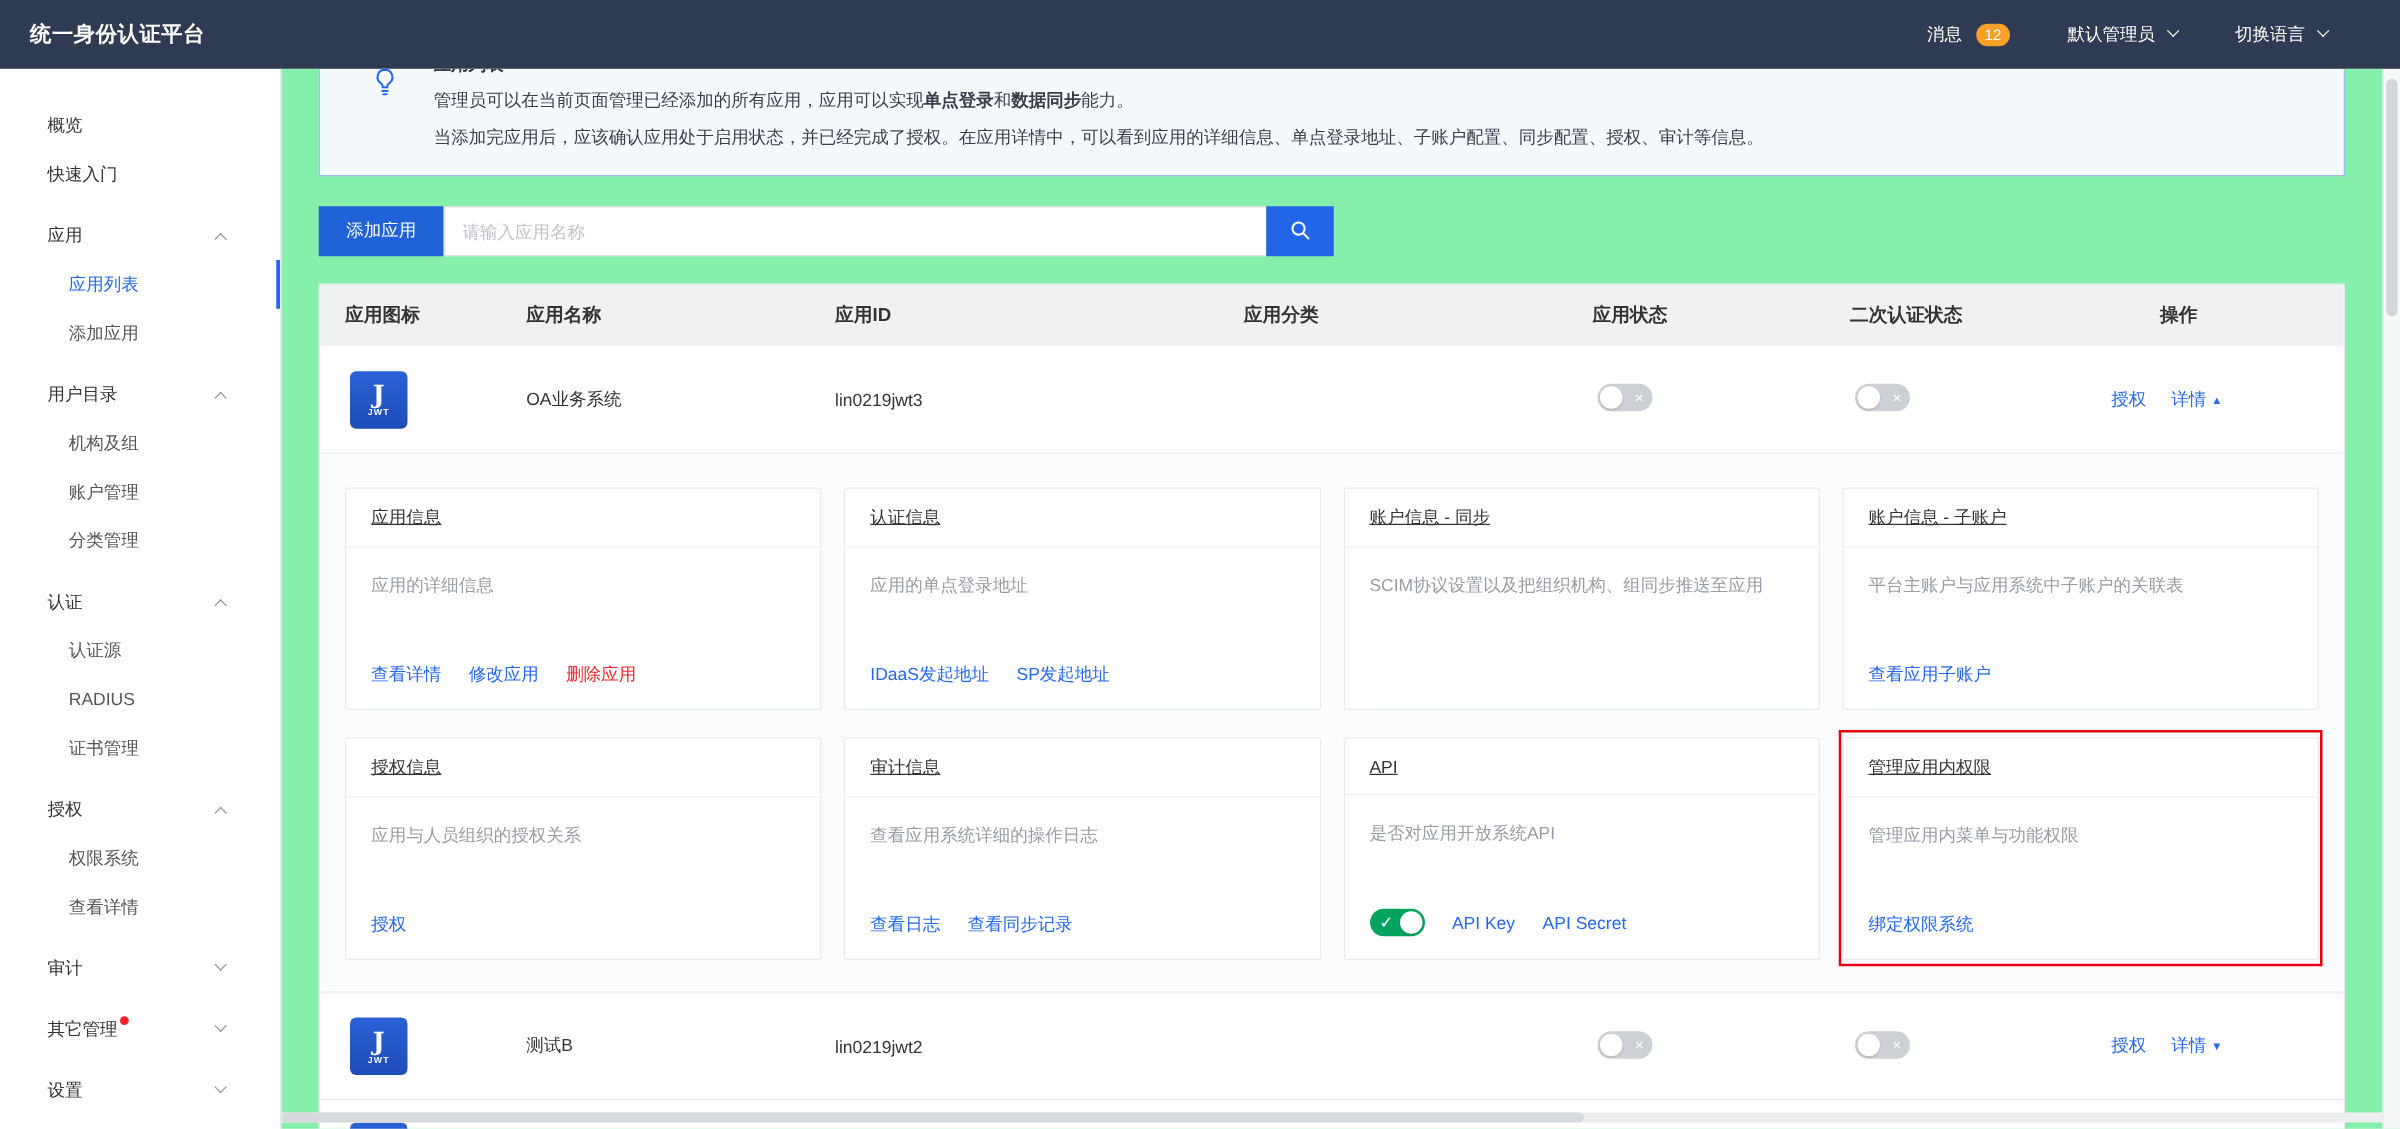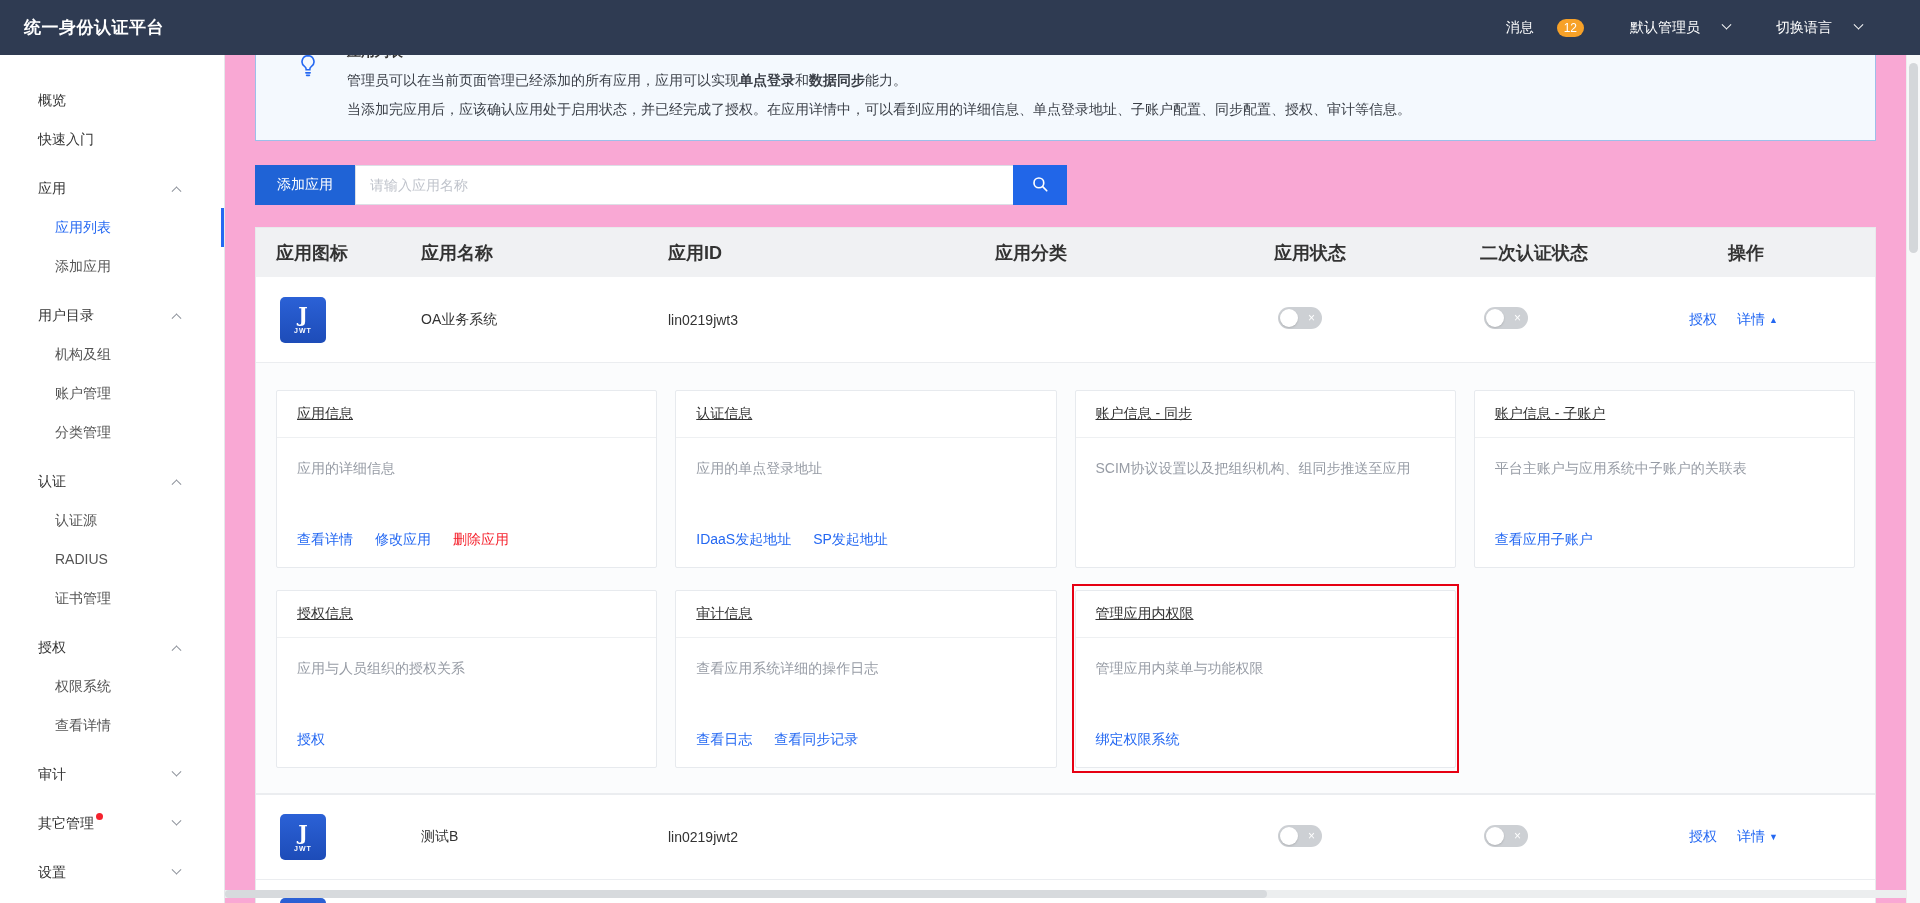--- a/index.html
+++ b/index.html
@@ -4,42 +4,42 @@
 <style>
   * { margin:0; padding:0; box-sizing:border-box; }
   html,body { width:1920px; height:903px; overflow:hidden; background:#fff;
     font-family:"Liberation Sans","DejaVu Sans",sans-serif; font-size:14px; color:#333; }
 
   
   .topbar { position:absolute; left:0; top:0; width:1920px; height:55px; background:#2f3b52;
     display:flex; align-items:center; z-index:30; }
   .topbar-title { color:#fff; font-size:17px; font-weight:bold; padding-left:24px; letter-spacing:.5px; }
   .topbar-right { position:absolute; right:58px; top:0; height:55px; display:flex; align-items:center; gap:46px; }
-  .tb-item { display:flex; align-items:center; gap:23px; color:#fff; font-size:14px; cursor:pointer; }
+  .tb-item { display:flex; align-items:center; gap:11px; color:#fff; font-size:14px; cursor:pointer; }
   .badge { background:#f7a128; color:#fff; font-size:12px; line-height:18px; height:18px;
     padding:0 7px; border-radius:9px; display:inline-block; }
   .chev { display:inline-block; width:7px; height:7px; border-right:1.5px solid currentColor;
     border-bottom:1.5px solid currentColor; }
   .chev.down { transform:rotate(45deg) translate(-2px,-2px); }
   .chev.up { transform:rotate(-135deg) translate(-2px,-2px); }
 
   
   .sidebar { position:absolute; left:0; top:55px; bottom:0; width:225px; background:#fff;
     border-right:1px solid #e6e8eb; padding-top:26px; z-index:20; }
   .nav { position:relative; height:39px; line-height:39px; padding-left:38px; font-size:14px;
     color:#333; cursor:pointer; }
   .nav.sub { padding-left:55px; color:#555; }
   .nav.group { margin-top:10px; }
   .nav.active { color:#2468f2; border-right:3px solid #2468f2; }
   .nav .chev { position:absolute; right:44px; top:50%; margin-top:-4px; color:#8a8f98; }
   .red-dot { position:absolute; width:7px; height:7px; border-radius:50%; background:#f5222d;
     margin:9px 0 0 2px; }
 
   
-  .main { position:absolute; left:225px; top:55px; right:0; bottom:0; background:#f9a8d4;
+  .main { position:absolute; left:225px; top:55px; right:0; bottom:0; background:#86efac;
     padding:0 44px 0 30px; overflow:hidden; }
 
   
   .banner { height:86px; overflow:hidden; background:#f4f9fe; border:1px solid #9dbfe9; border-top:none; }
   .banner-inner { display:flex; padding-left:39px; }
   .bulb { width:26px; margin:-4px 26px 0 0; flex:none; }
   .banner-text { margin-top:-14px; }
   .banner-title { font-size:14px; font-weight:bold; line-height:20px; color:#333; }
   .banner-line { font-size:14px; line-height:20px; margin-top:9px; color:#3a3f47; }
 
@@ -50,21 +50,21 @@
   .search-input { width:658px; height:40px; border:1px solid #dcdfe6; border-right:none; background:#fff;
     padding:0 14px; font-size:14px; color:#333; outline:none; font-family:inherit; }
   .search-input::placeholder { color:#c0c4cc; }
   .btn-search { width:54px; height:40px; background:#2166e8; border:none; cursor:pointer;
     display:flex; align-items:center; justify-content:center; }
 
   
   .table-card { margin-top:22px; background:#fff; border:1px solid #e8eaec; }
   .thead, .trow { display:grid; grid-template-columns:145px 247px 327px 279px 206px 248px 1fr;
     align-items:center; padding-left:20px; }
-  .thead { height:49px; background:#f0f1f3; font-weight:bold; color:#333; font-size:18px; }
+  .thead { height:49px; background:#f0f1f3; font-weight:bold; color:#333; font-size:15px; }
   .trow { height:85px; font-size:14px; }
   .trow.r2 { border-top:1px solid #ebedf0; }
   .trow.partial { border-top:1px solid #ebedf0; height:85px; align-items:start; padding-top:18px; }
 
   .app-icon { width:46px; height:46px; margin-left:4px; border-radius:5px;
     background:linear-gradient(180deg,#2b61d6,#1d4cb8); display:flex; flex-direction:column;
     align-items:center; justify-content:center; color:#fff; }
   .icon-j { font-family:"DejaVu Serif","Liberation Serif",serif; font-size:20px; font-weight:bold; line-height:1; }
   .icon-jwt { font-size:7px; letter-spacing:1px; margin-top:2px; font-weight:bold; }
 
@@ -277,20 +277,32 @@
 
       <div class="card">
         <div class="card-title">审计信息</div>
         <div class="card-desc">查看应用系统详细的操作日志</div>
         <div class="card-links">
           <a class="lnk">查看日志</a>
           <a class="lnk">查看同步记录</a>
         </div>
       </div>
 
+      <div class="card">
+        <div class="card-title">API</div>
+        <div class="card-desc">是否对应用开放系统API</div>
+        <div class="card-links">
+          <span class="switch on">
+              <span class="mark">✓</span>
+              <span class="knob"></span>
+            </span>
+          <a class="lnk">API Key</a>
+          <a class="lnk">API Secret</a>
+        </div>
+      </div>
 
       <div class="card">
         <div class="red-box"></div>
         <div class="card-title">管理应用内权限</div>
         <div class="card-desc">管理应用内菜单与功能权限</div>
         <div class="card-links">
           <a class="lnk">绑定权限系统</a>
         </div>
       </div>
     </div>

